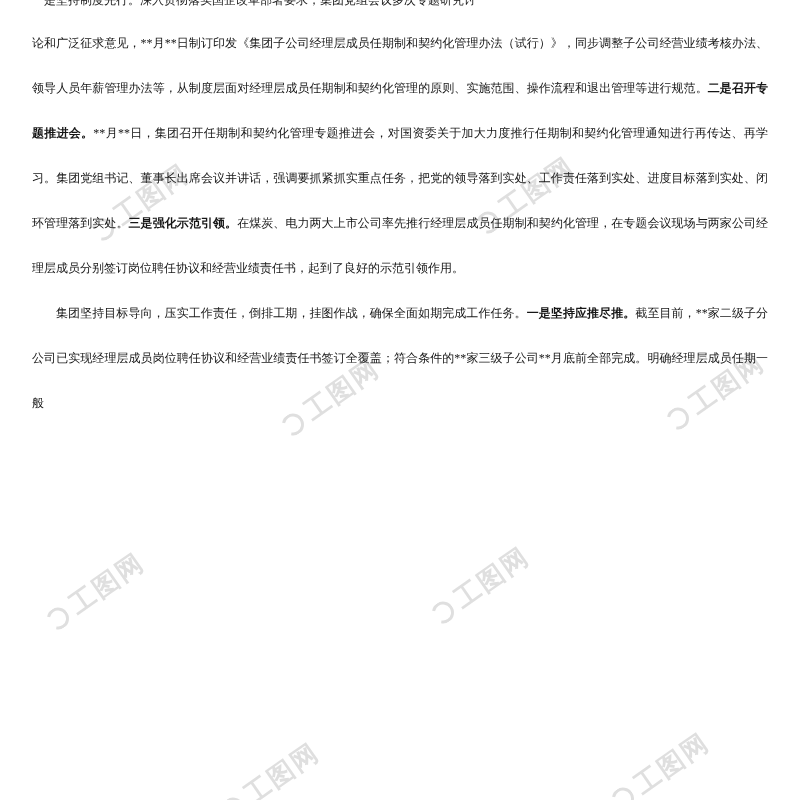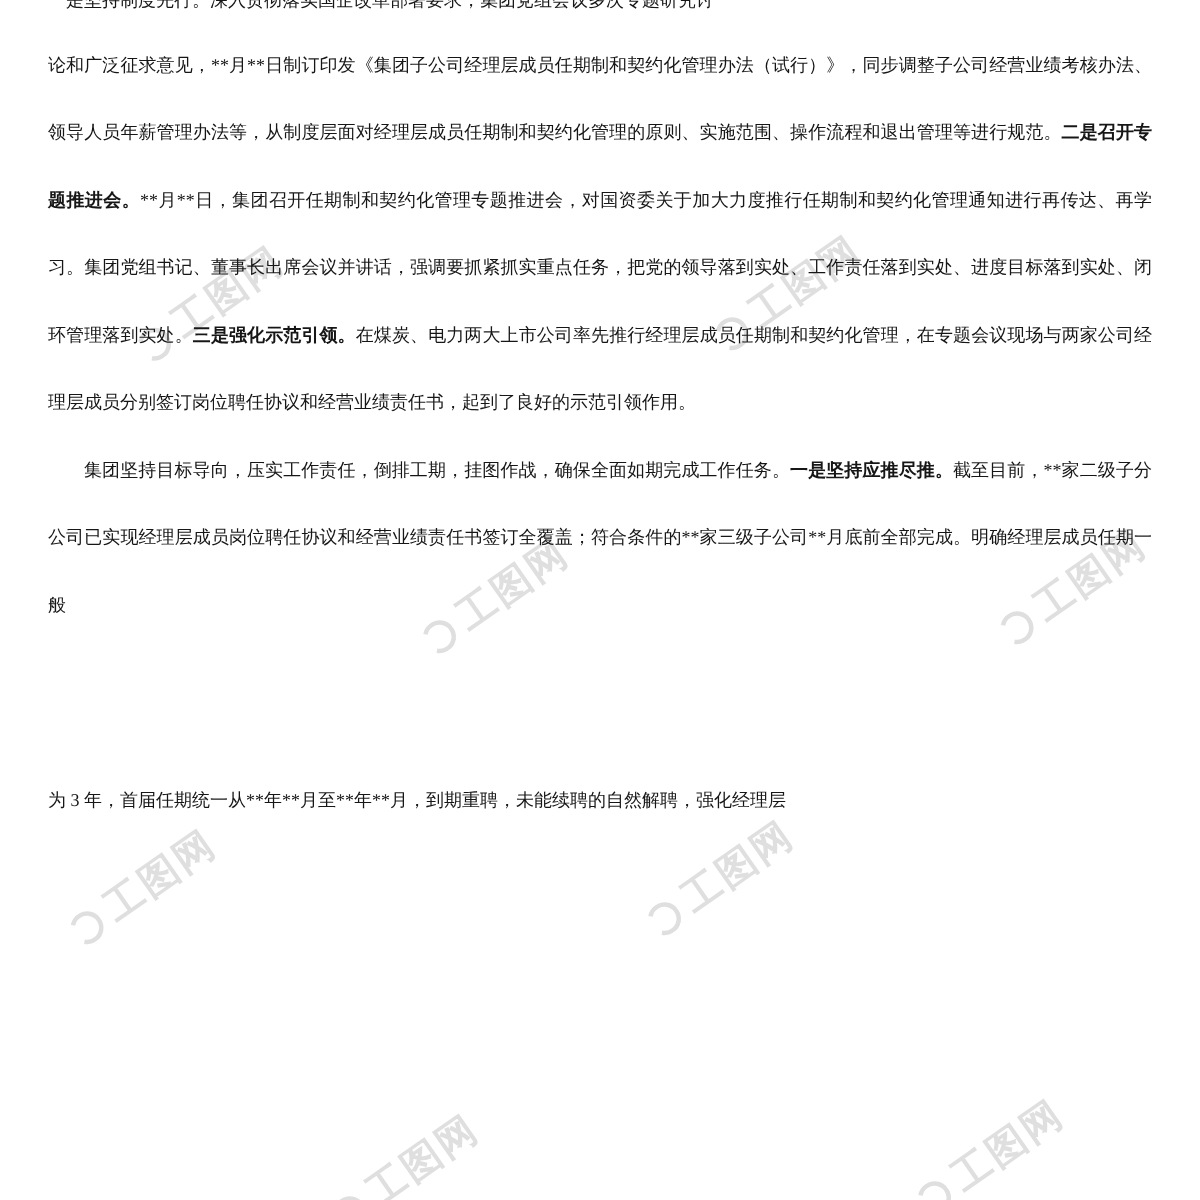--- a/index.html
+++ b/index.html
@@ -101,16 +101,15 @@
 
     <div class="clip-strip">
       <p class="inner">一是坚持制度先行。深入贯彻落实国企改革部署要求，集团党组会议多次专题研究讨</p>
     </div>
 
     <p class="para cont p1"><span>论和广泛征求意见，**月**日制订印发《集团子公司经理层成员任期制和契约化管理办法（试行）》，同步调整子公司经营业绩考核办法、领导人员年薪管理办法等，从制度层面对经理层成员任期制和契约化管理的原则、实施范围、操作流程和退出管理等进行规范。</span><span class="b">二是召开专题推进会。</span><span>**月**日，集团召开任期制和契约化管理专题推进会，对国资委关于加大力度推行任期制和契约化管理通知进行再传达、再学习。集团党组书记、董事长出席会议并讲话，强调要抓紧抓实重点任务，把党的领导落到实处、工作责任落到实处、进度目标落到实处、闭环管理落到实处。</span><span class="b">三是强化示范引领。</span><span>在煤炭、电力两大上市公司率先推行经理层成员任期制和契约化管理，在专题会议现场与两家公司经理层成员分别签订岗位聘任协议和经营业绩责任书，起到了良好的示范引领作用。</span></p>
 
 
     <p class="para indent"><span>集团坚持目标导向，压实工作责任，倒排工期，挂图作战，确保全面如期完成工作任务。</span><span class="b">一是坚持应推尽推。</span><span>截至目前，**家二级子分公司已实现经理层成员岗位聘任协议和经营业绩责任书签订全覆盖；符合条件的**家三级子公司**月底前全部完成。明确经理层成员任期一般</span></p>
 
-    <p class="para cont page2">为 3 年，首届任期统一从**年**月至**年**月，到期重聘，未能续聘的自然解聘，强化经理层</p>
 
   </div>
 </div>
 
 </body></html>

